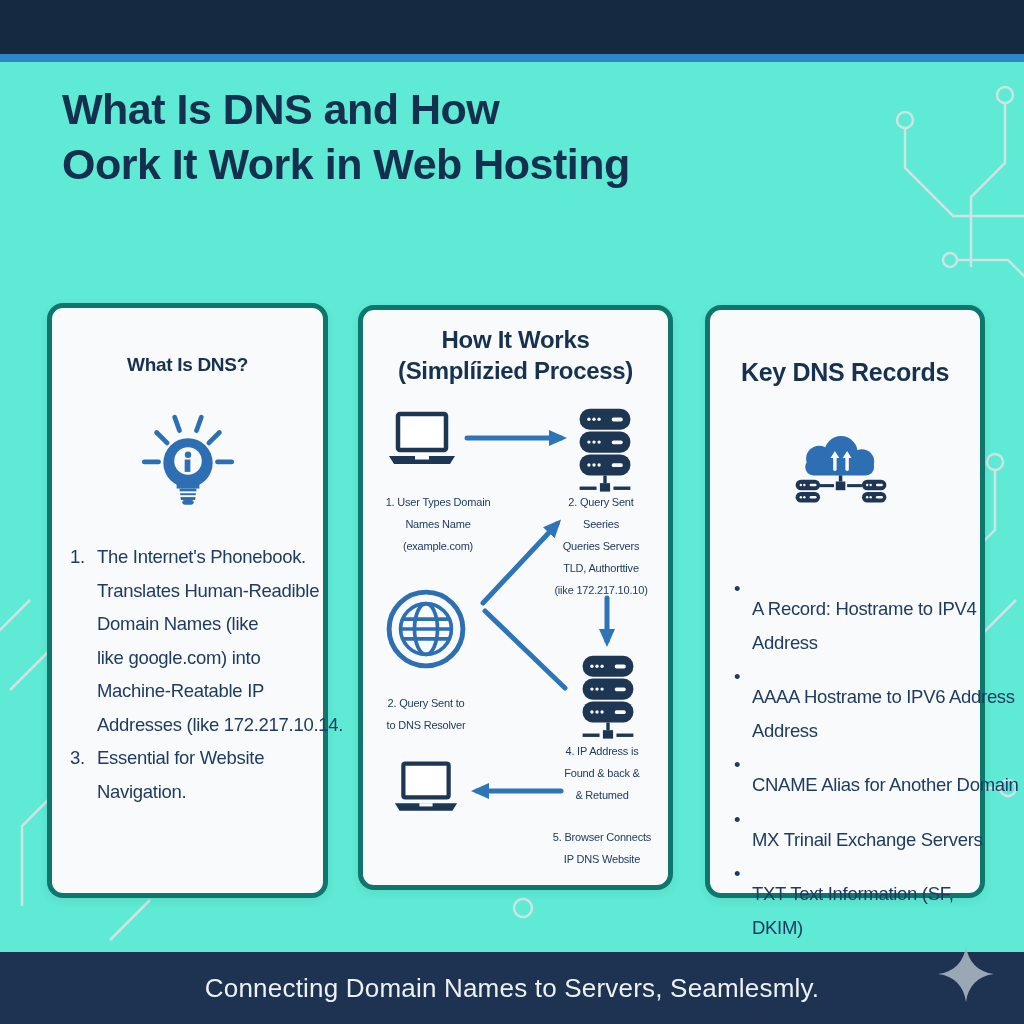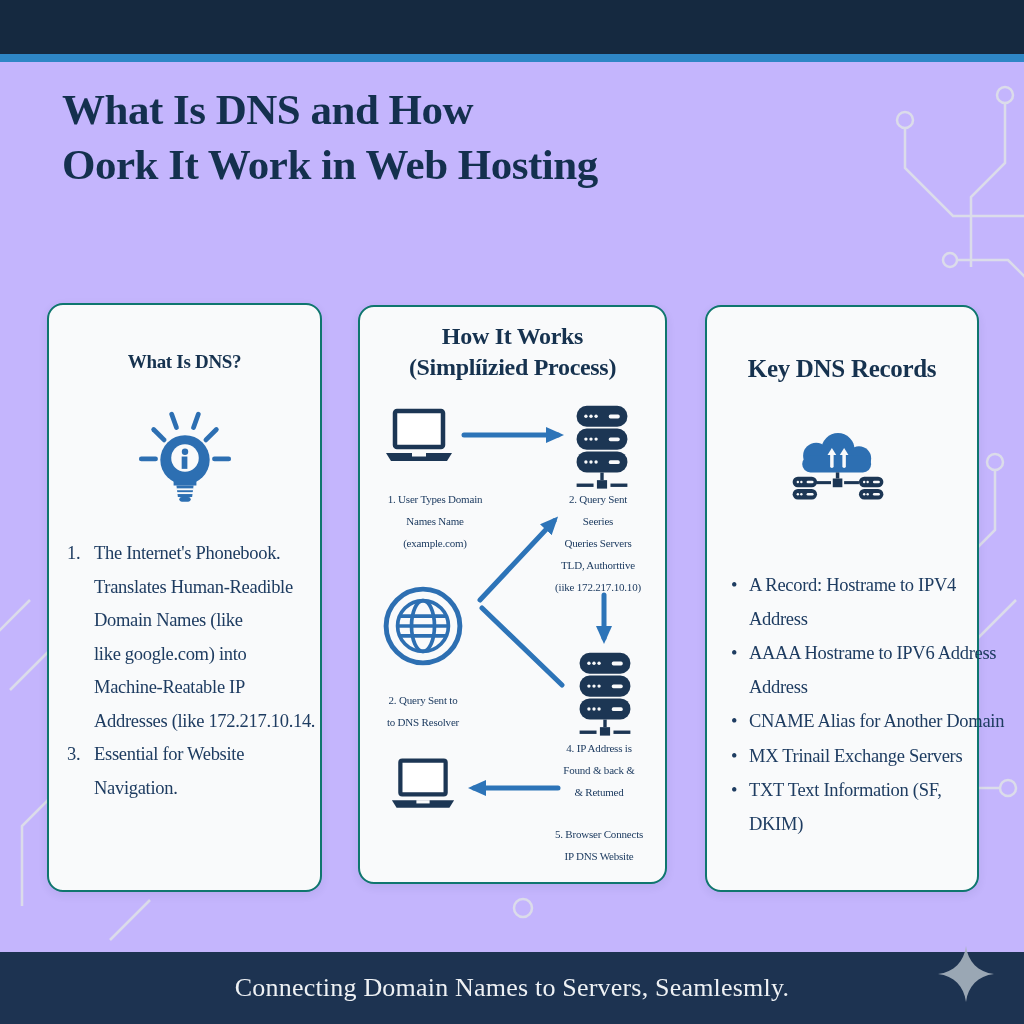--- a/index.html
+++ b/index.html
@@ -1,43 +1,43 @@
 <!DOCTYPE html>
 <html><head>
 <meta charset="utf-8">
 <style>
   html,body{margin:0;padding:0;background:#888;}
-  .page{position:relative;width:1024px;height:1024px;background:#c4b5fd;overflow:hidden;
-        font-family:Liberation Serif, serif;color:#1e3c61;}
+  .page{position:relative;width:1024px;height:1024px;background:#5eead4;overflow:hidden;
+        font-family:Liberation Sans, sans-serif;color:#1e3c61;}
   .top-band{position:absolute;left:0;top:0;width:1024px;height:54px;background:#152940;}
   .accent-strip{position:absolute;left:0;top:54px;width:1024px;height:8px;background:#2e86c6;}
   .circuit{position:absolute;left:0;top:62px;width:1024px;height:890px;pointer-events:none;}
   .main-title{position:absolute;left:62px;top:82px;margin:0;font-size:43px;font-weight:700;
       line-height:55px;letter-spacing:-0.5px;color:#14304e;white-space:pre-line;}
-  .card{position:absolute;background:#f9fafb;border:2px solid #0f766e;border-radius:16px;
+  .card{position:absolute;background:#f9fafb;border:5px solid #0f766e;border-radius:16px;
       box-shadow:0 3px 10px rgba(20,40,70,.08);}
   .card-what{left:47px;top:303px;width:271px;height:585px;}
   .card-how{left:358px;top:305px;width:305px;height:575px;}
   .card-records{left:705px;top:305px;width:270px;height:583px;}
   .card h2{position:absolute;left:0;width:100%;margin:0;text-align:center;font-weight:700;
       color:#16324f;letter-spacing:-0.3px;}
   .card-what h2{top:46px;font-size:19px;}
   .card-records h2{top:48px;font-size:25px;}
   .card-how h2{top:14px;font-size:24px;line-height:31px;white-space:pre-line;}
   .bulb-wrap{position:absolute;left:50%;margin-left:-57px;top:88px;width:114px;height:128px;}
   .what-list{position:absolute;left:18px;top:232px;width:290px;font-size:18.5px;
       line-height:33.5px;letter-spacing:-0.3px;}
   .what-item{display:flex;}
   .what-item .marker{width:27px;flex:0 0 27px;}
   .what-item .txt{white-space:pre;}
   .rec-list{position:absolute;left:24px;top:262px;width:300px;margin:0;padding:0;list-style:none;
       font-size:18.5px;line-height:33.5px;letter-spacing:-0.3px;}
   .rec-item{display:flex;margin-bottom:1px;}
   .rec-item .bullet{width:18px;flex:0 0 18px;}
-  .rec-item .txt{white-space:pre;}
+  .rec-item .txt{white-space:pre;margin-top:20px;}
   .cloudnet{position:absolute;left:83px;top:123px;width:96px;height:90px;}
   .how-icon{position:absolute;}
   .how-step{position:absolute;text-align:center;font-size:11px;line-height:22px;
       letter-spacing:-0.2px;color:#1e3c61;white-space:pre-line;}
   .arrows{position:absolute;left:0;top:0;width:305px;height:575px;pointer-events:none;}
   .footer-band{position:absolute;left:0;top:952px;width:1024px;height:76px;background:#1d3351;}
   .footer-band .tagline{display:block;text-align:center;font-size:26px;line-height:72px;
       color:#eef1f4;letter-spacing:0.2px;}
   .sparkle{position:absolute;left:938px;top:946px;width:56px;height:56px;}
 </style>

